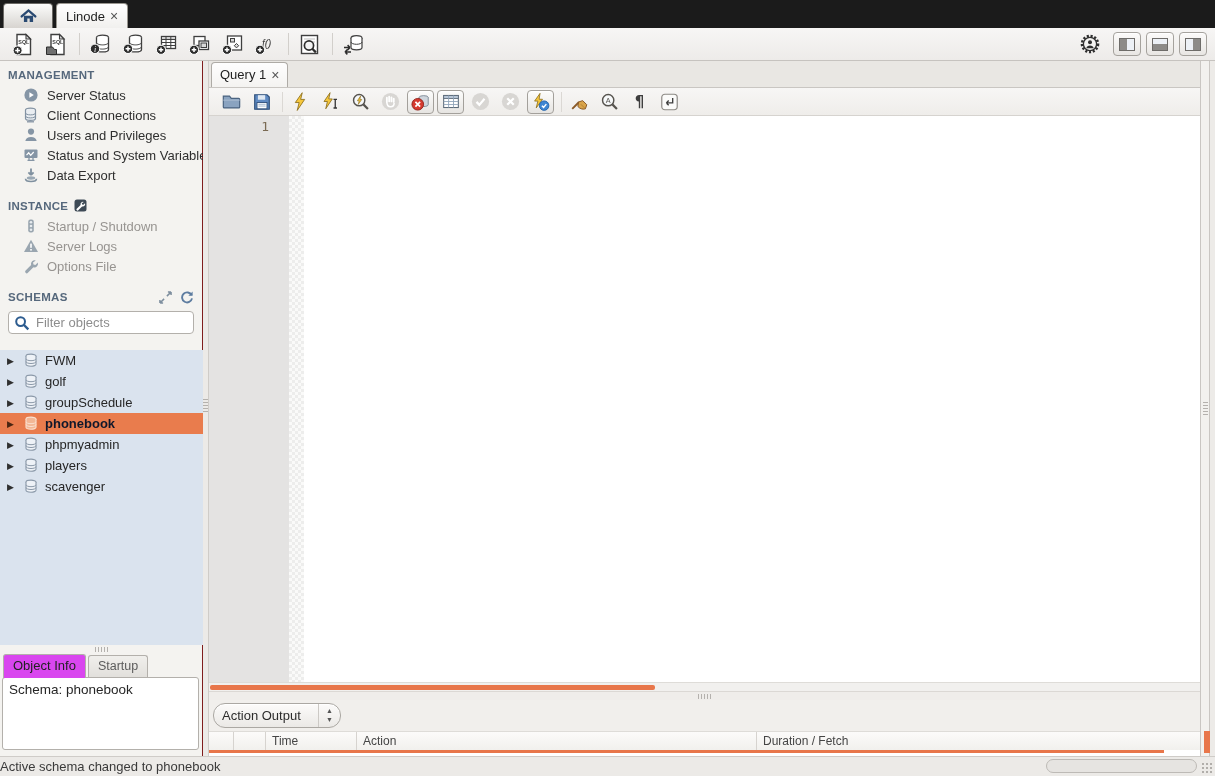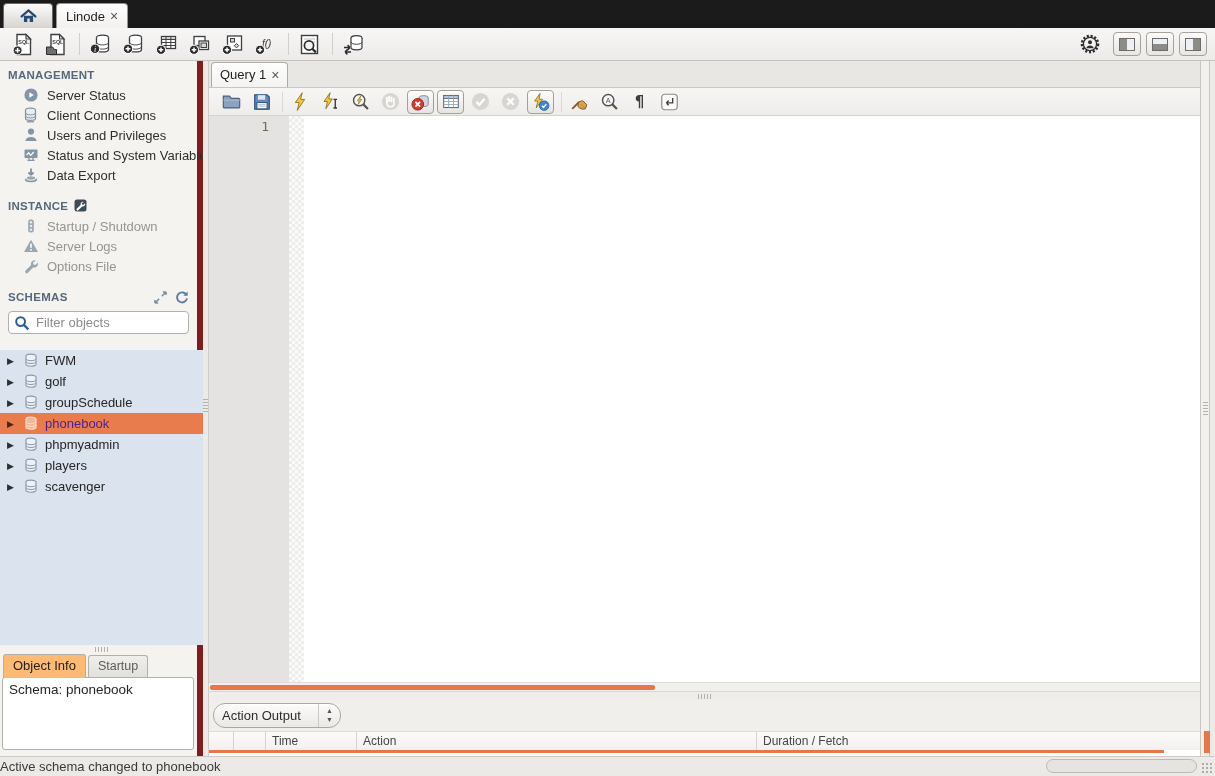--- a/index.html
+++ b/index.html
@@ -20,48 +20,48 @@
   .tb-sep{width:1px;height:22px;background:#d2cfcb;margin:0 5px}
   .tb-right{margin-left:auto;display:flex;align-items:center;gap:5px}
   .panel-btn{width:28px;height:24px;border:1px solid #a5a29d;border-radius:4px;background:linear-gradient(#fcfbfa,#e8e6e3);display:flex;align-items:center;justify-content:center;cursor:pointer;box-shadow:inset 0 1px 0 #fff}
   .panel-ico{width:16px;height:13px;border:1px solid #6e6c69;background:#edf1f6;position:relative}
   .panel-ico .fill{position:absolute;background:#8d8b88}
   .fill-left{left:0;top:0;bottom:0;width:7px}
   .fill-bottom{left:0;right:0;bottom:0;height:6px}
   .fill-right{right:0;top:0;bottom:0;width:7px}
 
   
-  .sidebar{position:absolute;left:0;top:61px;width:203px;height:695px;background:#f4f3f0;border-right:6px solid #7f1d1d}
+  .sidebar{position:absolute;left:0;top:61px;width:203px;height:695px;background:#f4f3f0;border-right:1px solid #7f1d1d}
   .section-header{margin:8px 8px 4px;font-size:11.5px;font-weight:bold;letter-spacing:.3px;color:#56687c;display:flex;align-items:center;gap:6px}
   .section-header.row{justify-content:space-between;padding-right:8px;margin-right:0}
   .hdr-icons{display:flex;gap:8px;align-items:center}
   .side-item{height:20px;display:flex;align-items:center;gap:8px;padding-left:22px;cursor:pointer}
   .side-item .lbl{font-size:13px;color:#2f2f2f;white-space:nowrap}
   .side-item.disabled .lbl{color:#979491}
   .ico16{width:17px;height:16px;display:flex;align-items:center;justify-content:center;flex:none}
   .filter-wrap{position:relative;margin:7px 8px 0}
   .filter-input{width:100%;height:23px;border:1px solid #b3b0ab;border-radius:4px;background:#fff;font-family:inherit;font-size:13px;color:#333;padding-left:27px;outline:none}
   .filter-input::placeholder{color:#8d8d8d}
   .filter-mag{position:absolute;left:6px;top:4px}
 
   .schema-tree{position:absolute;left:0;top:289px;width:203px;height:295px;background:#dae3ee;overflow:hidden}
   .tree-row{height:21px;display:flex;align-items:center;gap:6px;padding-left:7px;cursor:pointer}
   .tree-arrow{font-size:9px;color:#2f2f2f;width:9px;flex:none}
   .tree-row .lbl{font-size:13px;color:#262626}
   .tree-row.selected{background:#e97c4d}
-  .tree-row.selected .lbl{color:#4c1d95;font-weight:normal}
+  .tree-row.selected .lbl{color:#0f172a;font-weight:bold}
   .tree-row.selected .tree-arrow{color:#4a2511}
 
   .side-grip-row{position:absolute;left:0;top:585px;width:203px;height:7px;display:flex;align-items:center;justify-content:center}
   .grip-h{width:13px;height:5px;background:repeating-linear-gradient(90deg,#b4b1ad 0 1px,transparent 1px 3px);cursor:row-resize}
   .grip-v{width:5px;height:13px;background:repeating-linear-gradient(0deg,#b4b1ad 0 1px,transparent 1px 3px);cursor:col-resize}
 
   .side-tabs{position:absolute;left:0;top:592px;width:203px;height:24px;display:flex;align-items:flex-end;padding-left:3px;gap:2px;z-index:2}
   .side-tab{border:1px solid #b3b0ab;border-bottom:none;border-radius:3px 3px 0 0;padding:3px 9px 4px;font-size:13px;cursor:pointer}
-  .side-tab.active{background:#fdba74;color:#222;position:relative;z-index:3;padding-bottom:5px;margin-bottom:-1px}
+  .side-tab.active{background:#d946ef;color:#222;position:relative;z-index:3;padding-bottom:5px;margin-bottom:-1px}
   .side-tab.inactive{background:linear-gradient(#f0efec,#e2e0dc);color:#5c5c5c;font-size:12.5px}
   .side-info{position:absolute;left:2px;top:616px;right:3px;bottom:6px;background:#fff;border:1px solid #b3b0ab;border-radius:3px;padding:4px 6px;font-size:13.5px;color:#262626;z-index:1}
 
   
   .vsplit-left{position:absolute;left:203px;top:61px;width:6px;height:695px;background:#eceae7;border-right:1px solid #cfccc8;display:flex;align-items:center;justify-content:center;cursor:col-resize}
   .vsplit-left .grip-v{margin-top:-6px}
   .vsplit-right{position:absolute;left:1200px;top:61px;width:10px;height:695px;background:#f2f1ee;border-left:1px solid #c9c6c2;border-right:1px solid #c9c6c2;display:flex;align-items:center;justify-content:center;cursor:col-resize}
 
   
   .main{position:absolute;left:209px;top:61px;width:991px;height:695px;background:#fff}

